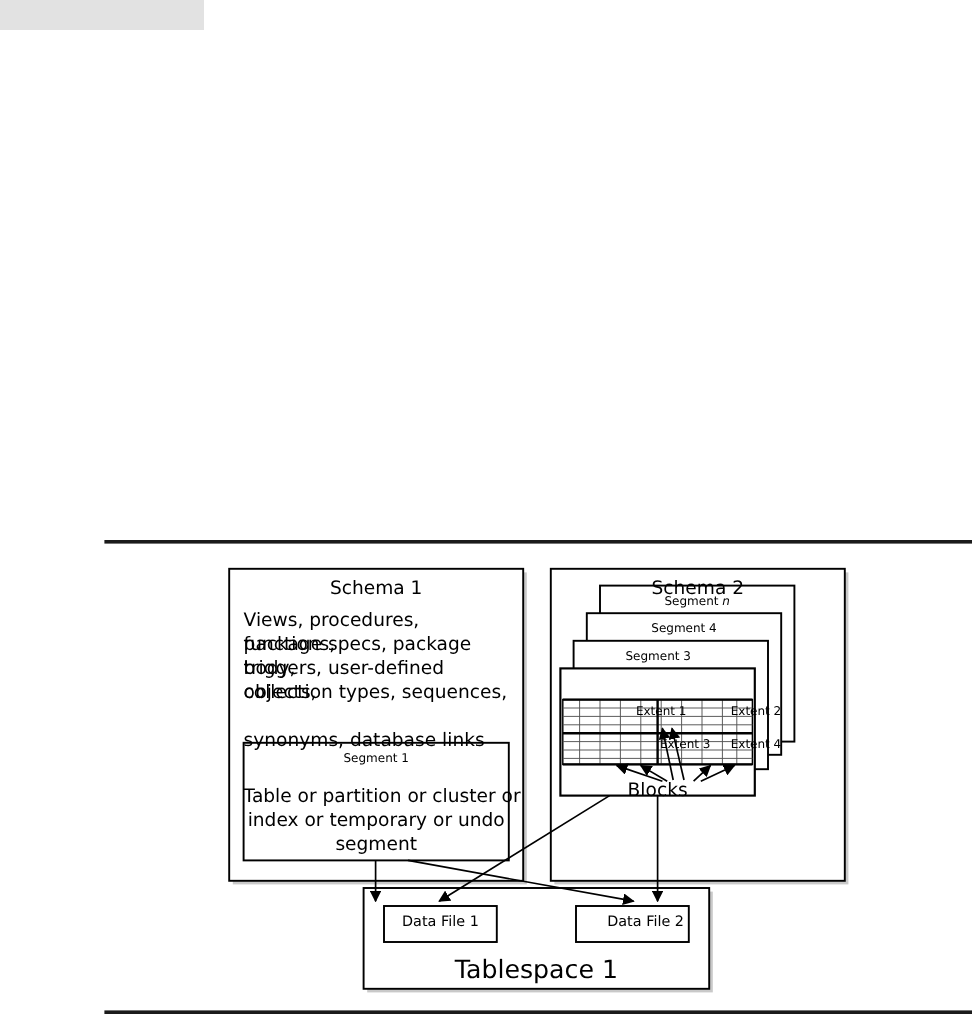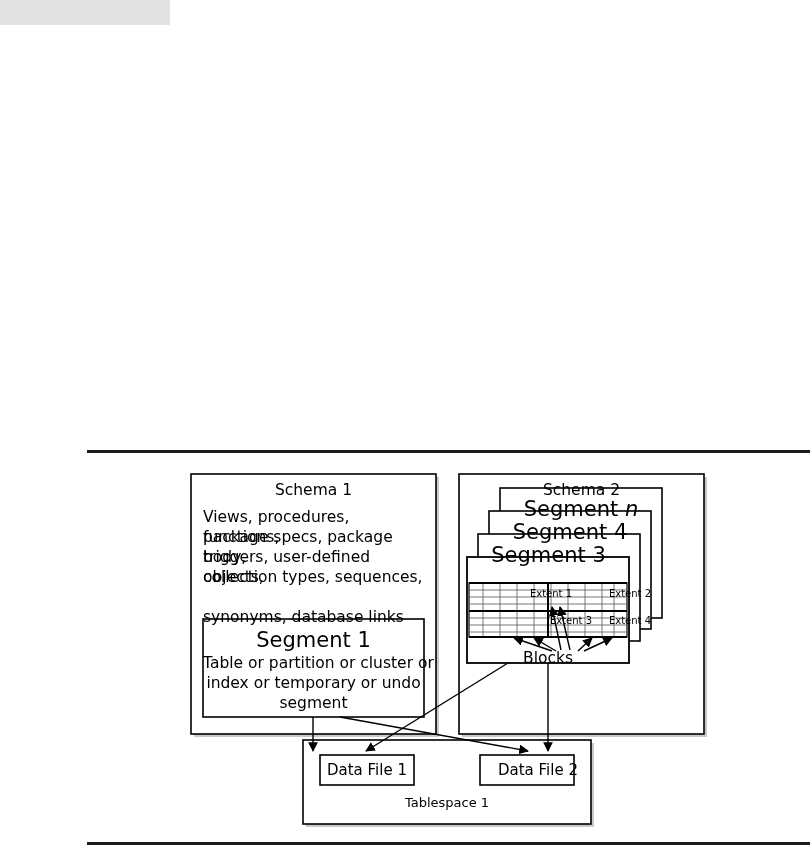--- a/index.html
+++ b/index.html
@@ -49,26 +49,26 @@
   .lbl {
     position: absolute;
     text-align: center;
     line-height: 1.28;
     white-space: nowrap;
     color: #000;
   }
   .lbl-block { white-space: normal; }
 
   .t-schema   { font-size: 15.5px; }
-  .t-segment  { font-size: 21px; }
+  .t-segment  { font-size: 10px; }
   .t-body     { font-size: 15.5px; }
   .t-extent   { font-size: 10px; margin-left: 42px; }
   .t-blocks   { font-size: 15.5px; }
-  .t-file     { font-size: 15px; }
-  .t-tbs      { font-size: 13px; }
+  .t-file     { font-size: 12px; }
+  .t-tbs      { font-size: 21px; }
   .ital { font-style: italic; }
 </style>
 </head>
 <body>
 
 <div class="header-bar"></div>
 
 <div class="rule rule-top"></div>
 <div class="rule rule-bottom"></div>
 

